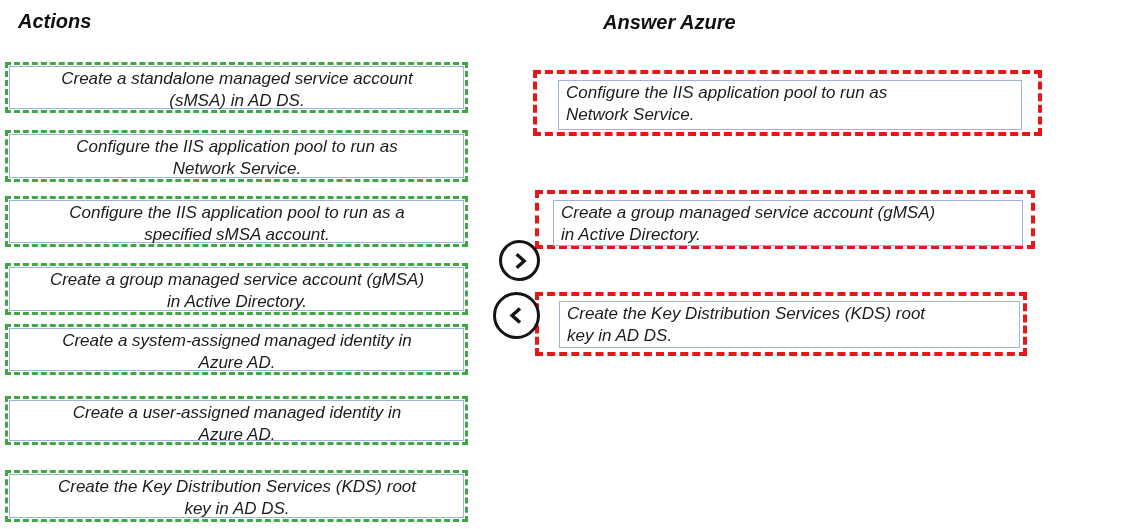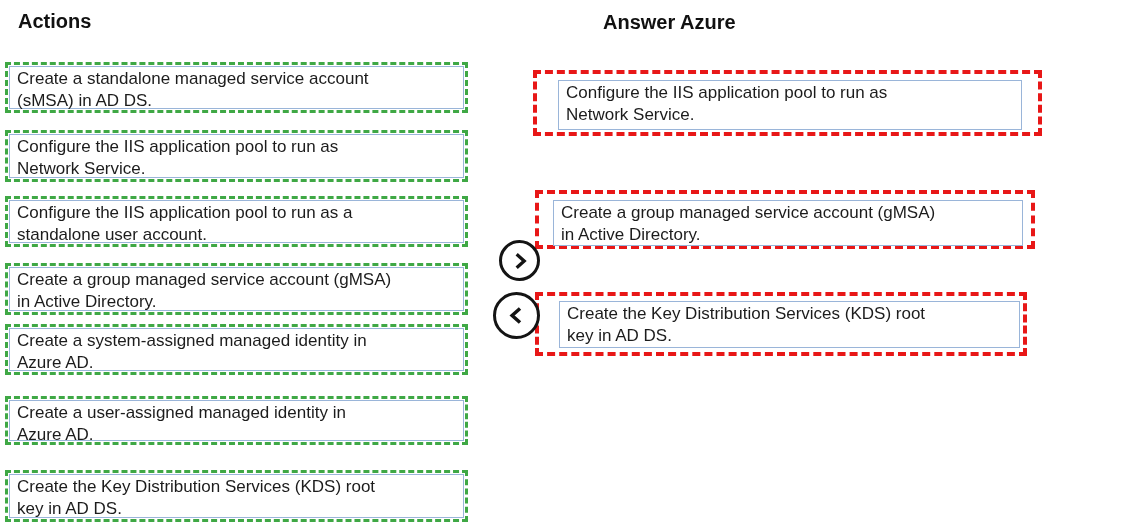--- a/index.html
+++ b/index.html
@@ -1,31 +1,31 @@
 <!DOCTYPE html>
 <html style="--action-dash: #3fa845; --answer-dash: #e81717; --box-border: #9ab5d9; --text: #1c1c1c;"><head>
 <meta charset="utf-8">
 <style>
   html,body{margin:0;padding:0;background:#ffffff;}
   .stage{
     position:relative;width:1127px;height:529px;background:#fff;overflow:hidden;
-    font-family:"Liberation Sans", sans-serif;color:var(--text,#1c1c1c);
+    font-family:"Liberation Sans", sans-serif;color:var(--text,#1c1c1c);font-style:italic;
   }
   .hdr{
     position:absolute;margin:0;font-size:20px;font-weight:700;color:#111;
     font-family:"Liberation Sans", sans-serif;
   }
   
   .action{
     position:absolute;left:5px;width:463px;box-sizing:border-box;
     border:3px dashed var(--action-dash,#3fa845);background:#fff;z-index:1;
   }
   .action .inner{
     position:absolute;inset:1px;border:1px solid var(--box-border,#9ab5d9);
-    background:#fff;box-sizing:border-box;
+    background:#fff;box-sizing:border-box;text-align:center;
   }
   
   .slot{
     position:absolute;box-sizing:border-box;
     border:4px dashed var(--answer-dash,#e81717);background:#fff;z-index:1;
   }
   .slot-inner{
     position:absolute;border:1px solid var(--box-border,#9ab5d9);
     background:#fff;box-sizing:border-box;
   }
@@ -60,21 +60,21 @@
   <div class="action" style="top:130px;height:52px">
     <div class="inner">
       <span class="label">Configure the IIS application pool to run as
 Network Service.</span>
     </div>
   </div>
 
   <div class="action" style="top:196px;height:51px">
     <div class="inner">
       <span class="label">Configure the IIS application pool to run as a
-standalone user account.</span>
+specified sMSA account.</span>
     </div>
   </div>
 
   <div class="action" style="top:263px;height:52px">
     <div class="inner">
       <span class="label">Create a group managed service account (gMSA)
 in Active Directory.</span>
     </div>
   </div>
 

